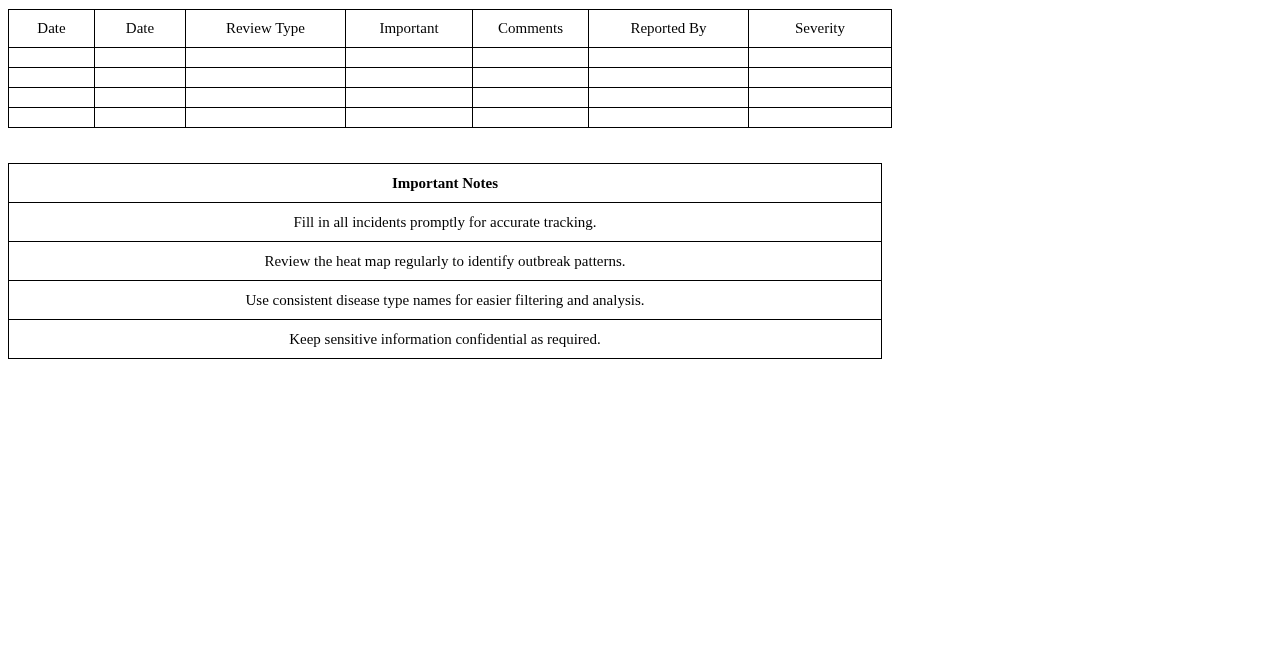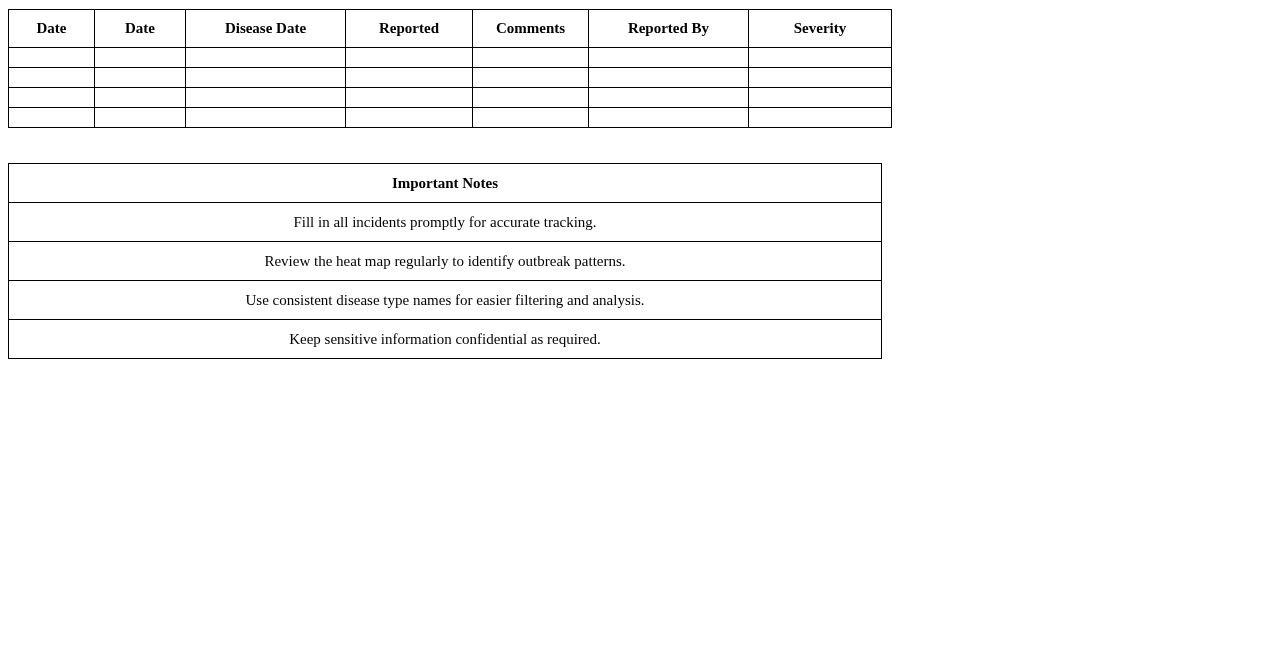--- a/index.html
+++ b/index.html
@@ -34,21 +34,21 @@
   }
   th, td {
     border: 1px solid #000000;
     text-align: center;
     vertical-align: middle;
     font-size: 15px;
     padding: 0;
     overflow: hidden;
   }
   #incident-table th {
-    font-weight: bold;
+    font-weight: normal;
     height: 37px;
   }
   #incident-table td.empty-cell {
     height: 19px;
   }
   #notes-table th {
     font-weight: bold;
     height: 38px;
   }
   #notes-table td {
@@ -76,22 +76,22 @@
         <col class="c-disease">
       <col class="c-location">
         <col class="c-severity">
         <col class="c-reportedby">
       <col class="c-comments">
     </colgroup>
     <thead>
       <tr>
         <th>Date</th>
         <th>Date</th>
-        <th>Disease Date</th>
-        <th>Reported</th>
+        <th>Review Type</th>
+        <th>Important</th>
         <th>Comments</th>
         <th>Reported By</th>
         <th>Severity</th>
       </tr>
     </thead>
     <tbody id="incident-body">
 
     <tr>
           <td class="empty-cell"></td>
           <td class="empty-cell"></td>

